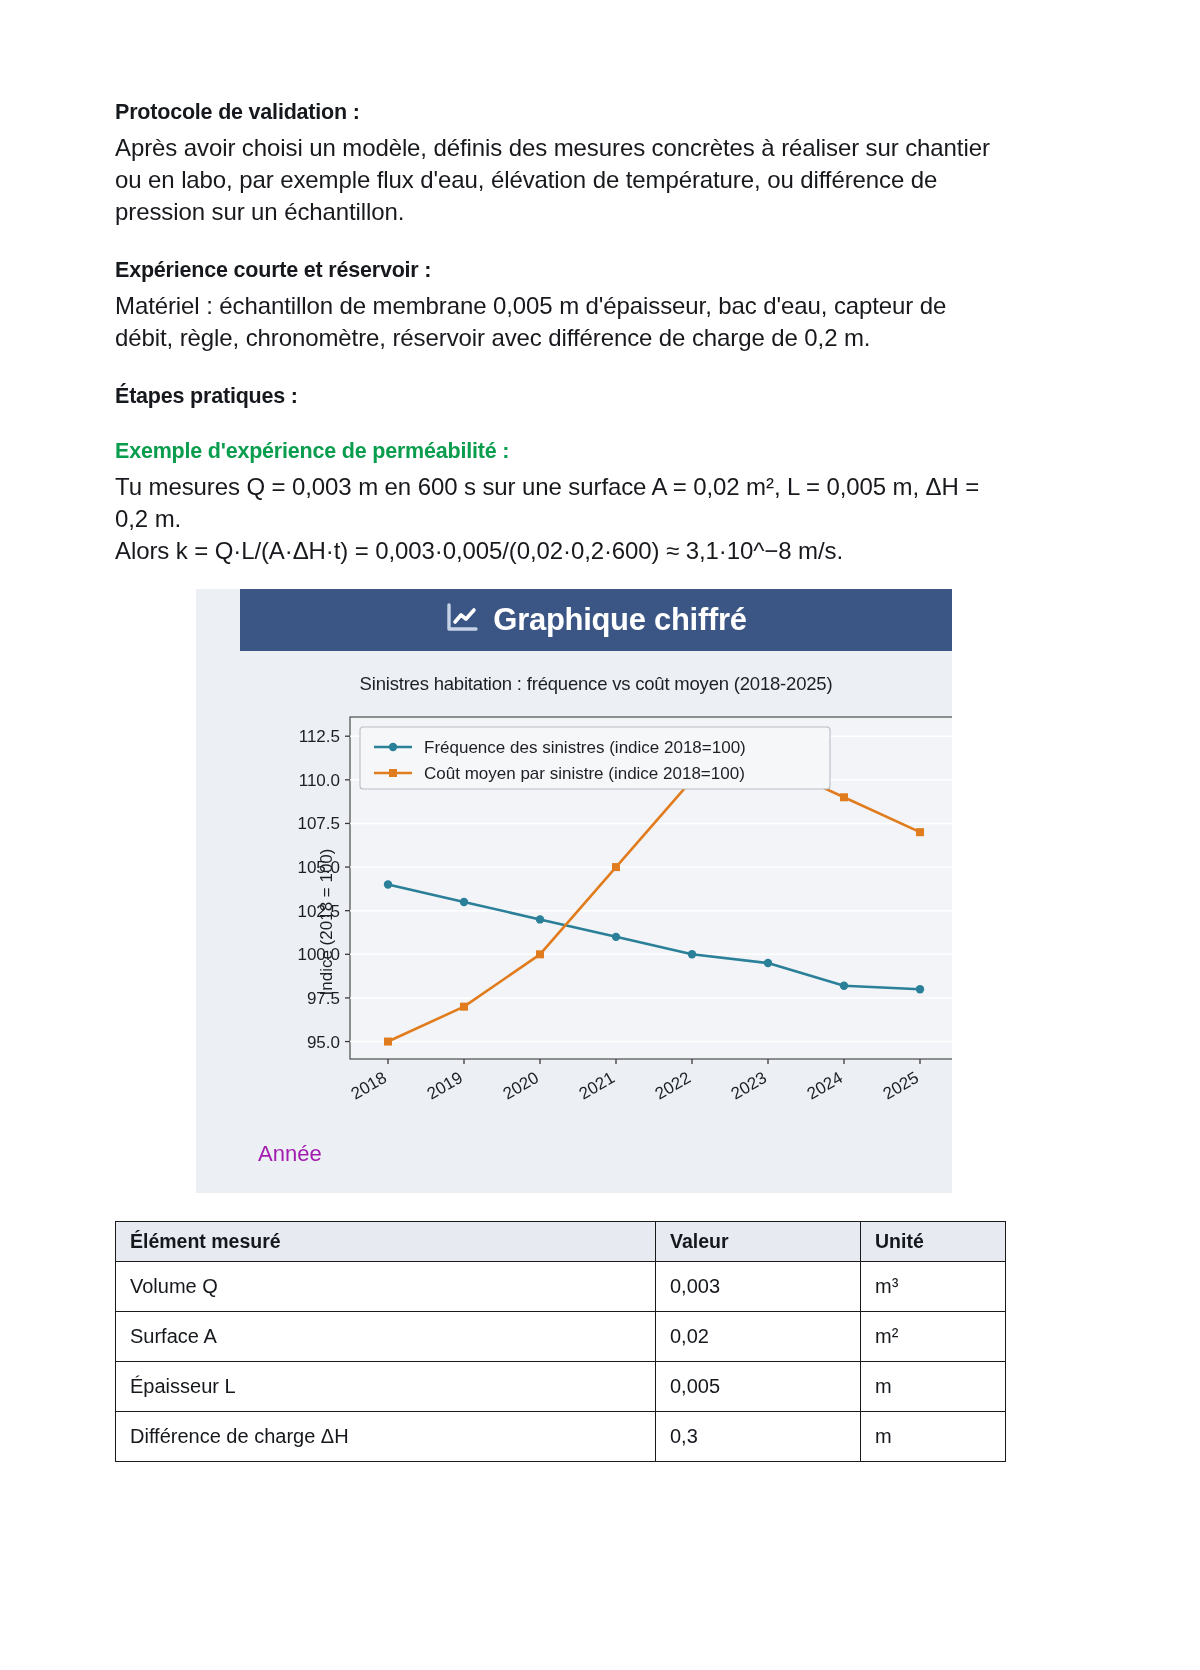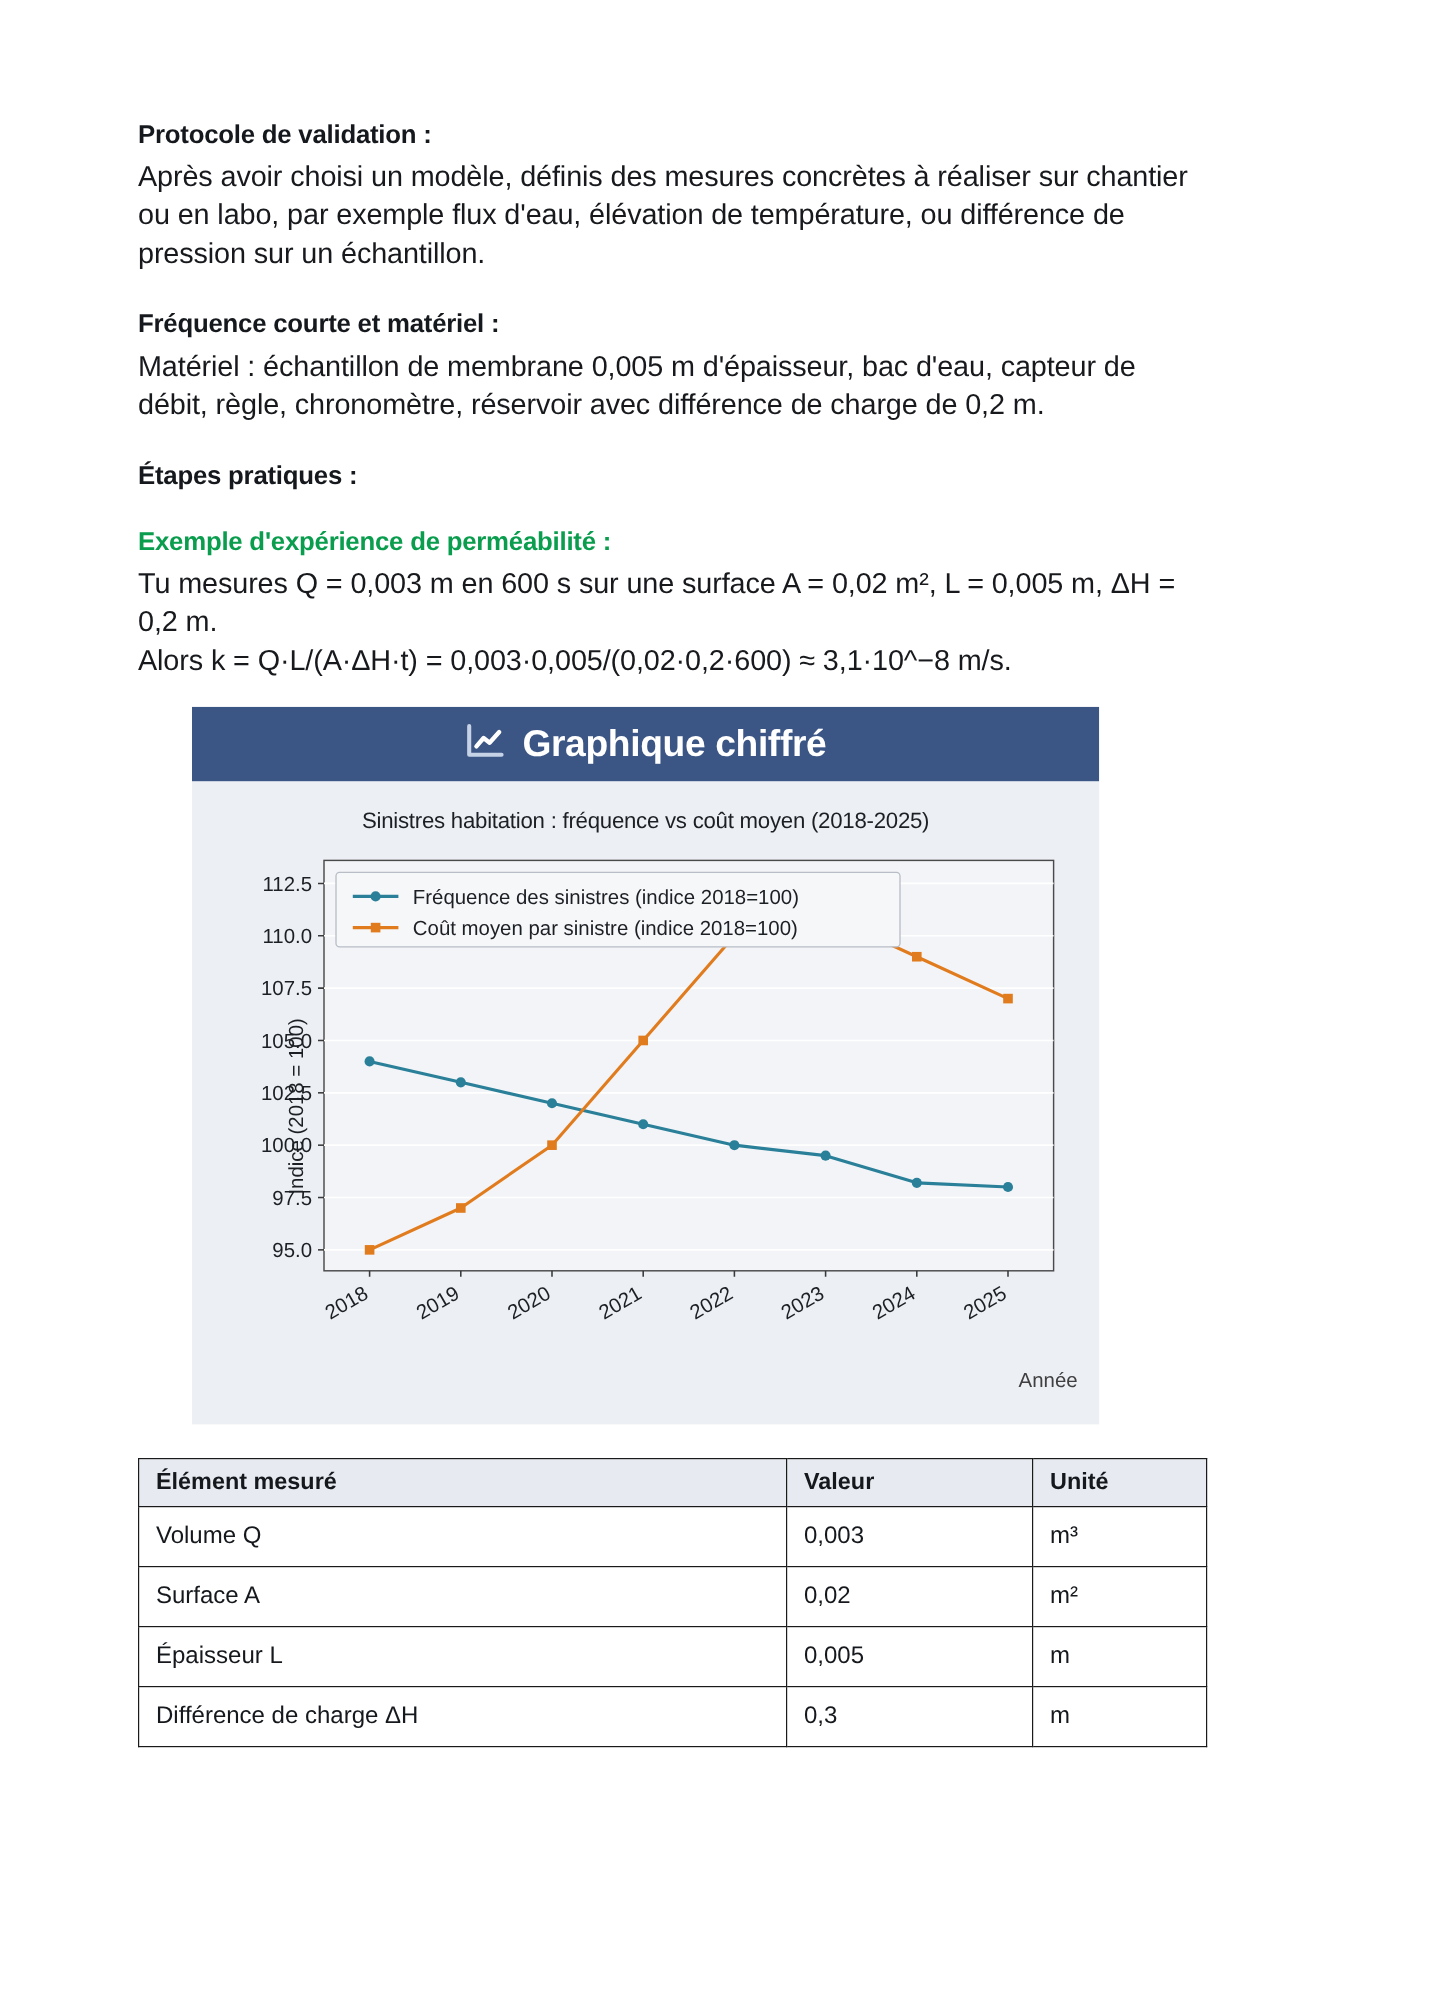--- a/index.html
+++ b/index.html
@@ -30,23 +30,24 @@
     margin:0;
     color:#17191d;
     max-width:880px;
   }
   .blk { margin-bottom:30px; }
   .blk-tight { }
 
   
   .chart-card {
     width:756px;
-    margin:22px 0 0 45px;
+    margin:22px 0 0 81px;
     background:#eceff4;
     overflow:hidden;
+    padding-left:44px;
   }
   .chart-head {
     background:#3b5585;
     height:62px;
     display:flex;
     align-items:center;
     justify-content:center;
     gap:14px;
   }
   .chart-head .ttl {
@@ -73,23 +74,23 @@
   .axis-label-y {
     position:absolute;
     left:-4px; top:50%;
     transform:translateY(-50%) rotate(-90deg);
     transform-origin:center;
     font-size:17px;
     color:#1c1f24;
     white-space:nowrap;
   }
   .axis-label-x {
-    text-align:right;
-    font-size:17px;
-    color:#404040;
+    text-align:left;
+    font-size:22px;
+    color:#a21caf;
     margin-top:4px;
   }
 
   
   table.meas {
     margin:28px 0 0 0;
     border-collapse:collapse;
     width:890px;
     table-layout:fixed;
   }
@@ -116,21 +117,21 @@
 <body>
 
 <div class="page">
 
   <div class="blk">
     <div class="h-bold">Protocole de validation :</div>
     <p class="para">Après avoir choisi un modèle, définis des mesures concrètes à réaliser sur chantier ou en labo, par exemple flux d'eau, élévation de température, ou différence de pression sur un échantillon.</p>
   </div>
 
   <div class="blk">
-    <div class="h-bold">Fréquence courte et matériel :</div>
+    <div class="h-bold">Expérience courte et réservoir :</div>
     <p class="para">Matériel : échantillon de membrane 0,005 m d'épaisseur, bac d'eau, capteur de débit, règle, chronomètre, réservoir avec différence de charge de 0,2 m.</p>
   </div>
 
   <div class="blk">
     <div class="h-bold">Étapes pratiques :</div>
   </div>
 
   <div class="blk-tight">
     <div class="h-bold h-green">Exemple d'expérience de perméabilité :</div>
     <p class="para">Tu mesures Q = 0,003 m en 600 s sur une surface A = 0,02 m², L = 0,005 m, ΔH = 0,2 m.</p>

